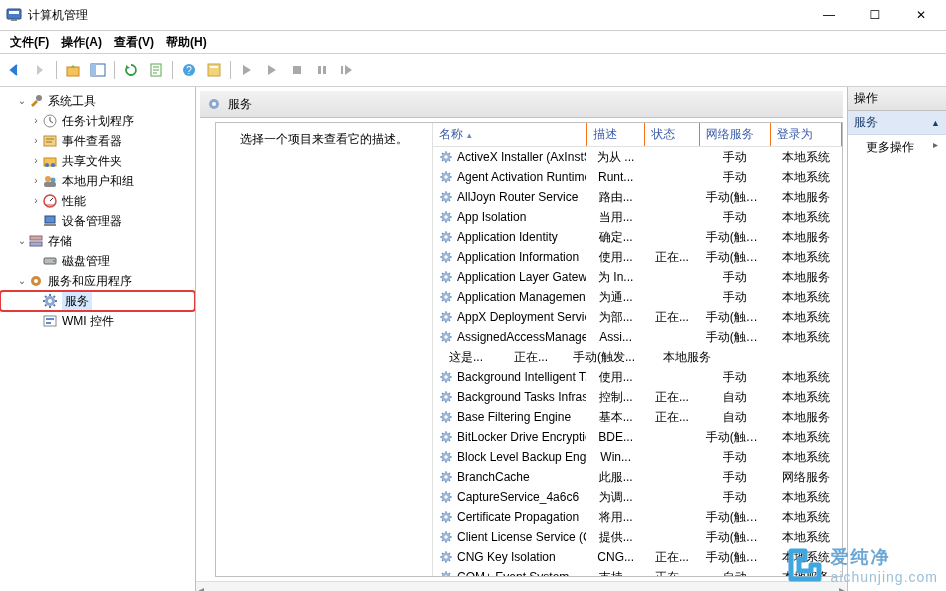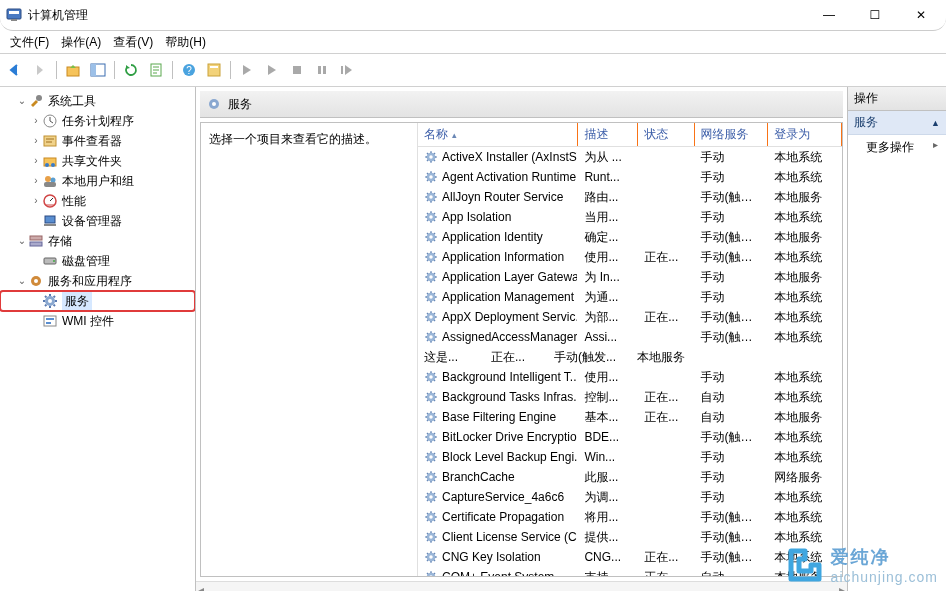--- a/index.html
+++ b/index.html
@@ -12,21 +12,20 @@
     color: #000;
     background: #fff;
     overflow: hidden;
   }
   .titlebar {
     height: 30px;
     display: flex;
     align-items: center;
     border-bottom: 1px solid #ccc;
     padding: 0 2px;
-    border-radius: 13px;
   }
   .titlebar .app-icon {
     width: 16px;
     height: 16px;
     margin-left: 4px;
     margin-right: 6px;
     display: inline-flex;
   }
   .titlebar .title {
     flex: 0 0 auto;
@@ -39,20 +38,21 @@
     align-items: center;
     justify-content: center;
   }
   .menubar {
     height: 22px;
     display: flex;
     align-items: center;
     gap: 4px;
     padding: 0 6px;
     border-bottom: 1px solid #d0d0d0;
+    font-weight: bold;
   }
   .menubar .mitem {
     padding: 2px 4px;
   }
   .toolbar {
     height: 28px;
     display: flex;
     align-items: center;
     gap: 3px;
     padding: 2px 4px;
@@ -132,23 +132,24 @@
     align-items: center;
     background: linear-gradient(to bottom, #f2f2f2, #e3e3e3);
     border-bottom: 1px solid #c0c0c0;
     margin: 4px;
     padding: 2px 6px;
     gap: 6px;
   }
   .center-body {
     flex: 1;
     display: flex;
-    margin: 0 4px 4px 4px;
+    margin: 0 4px 4px 19px;
     border: 1px solid #c0c0c0;
     overflow: hidden;
+    text-align: center;
   }
   .desc-pane {
     width: 200px;
     padding: 8px;
     border-right: 1px solid #e0e0e0;
   }
   .list-pane {
     flex: 1;
     display: flex;
     flex-direction: column;

